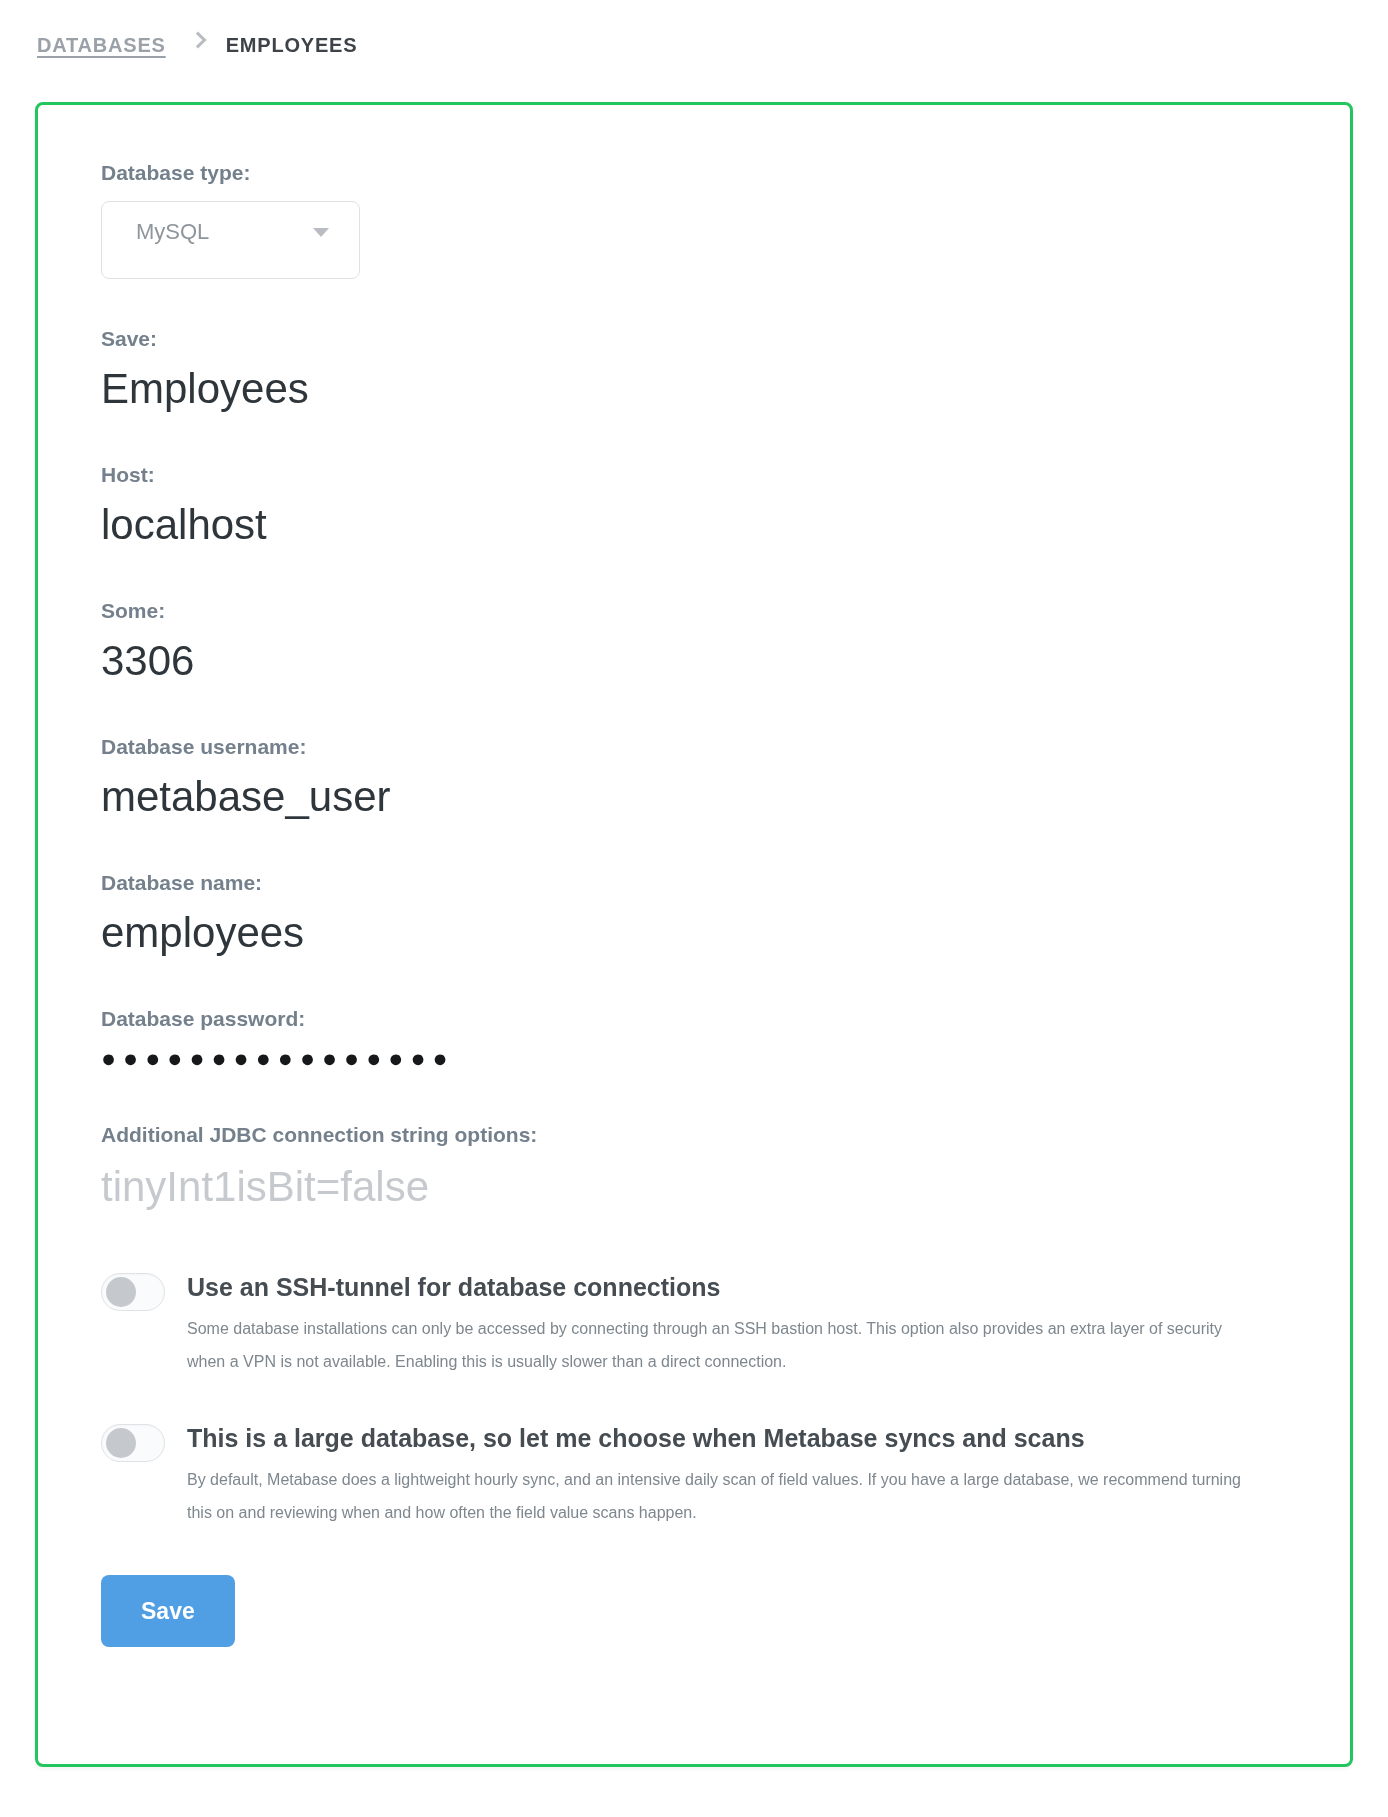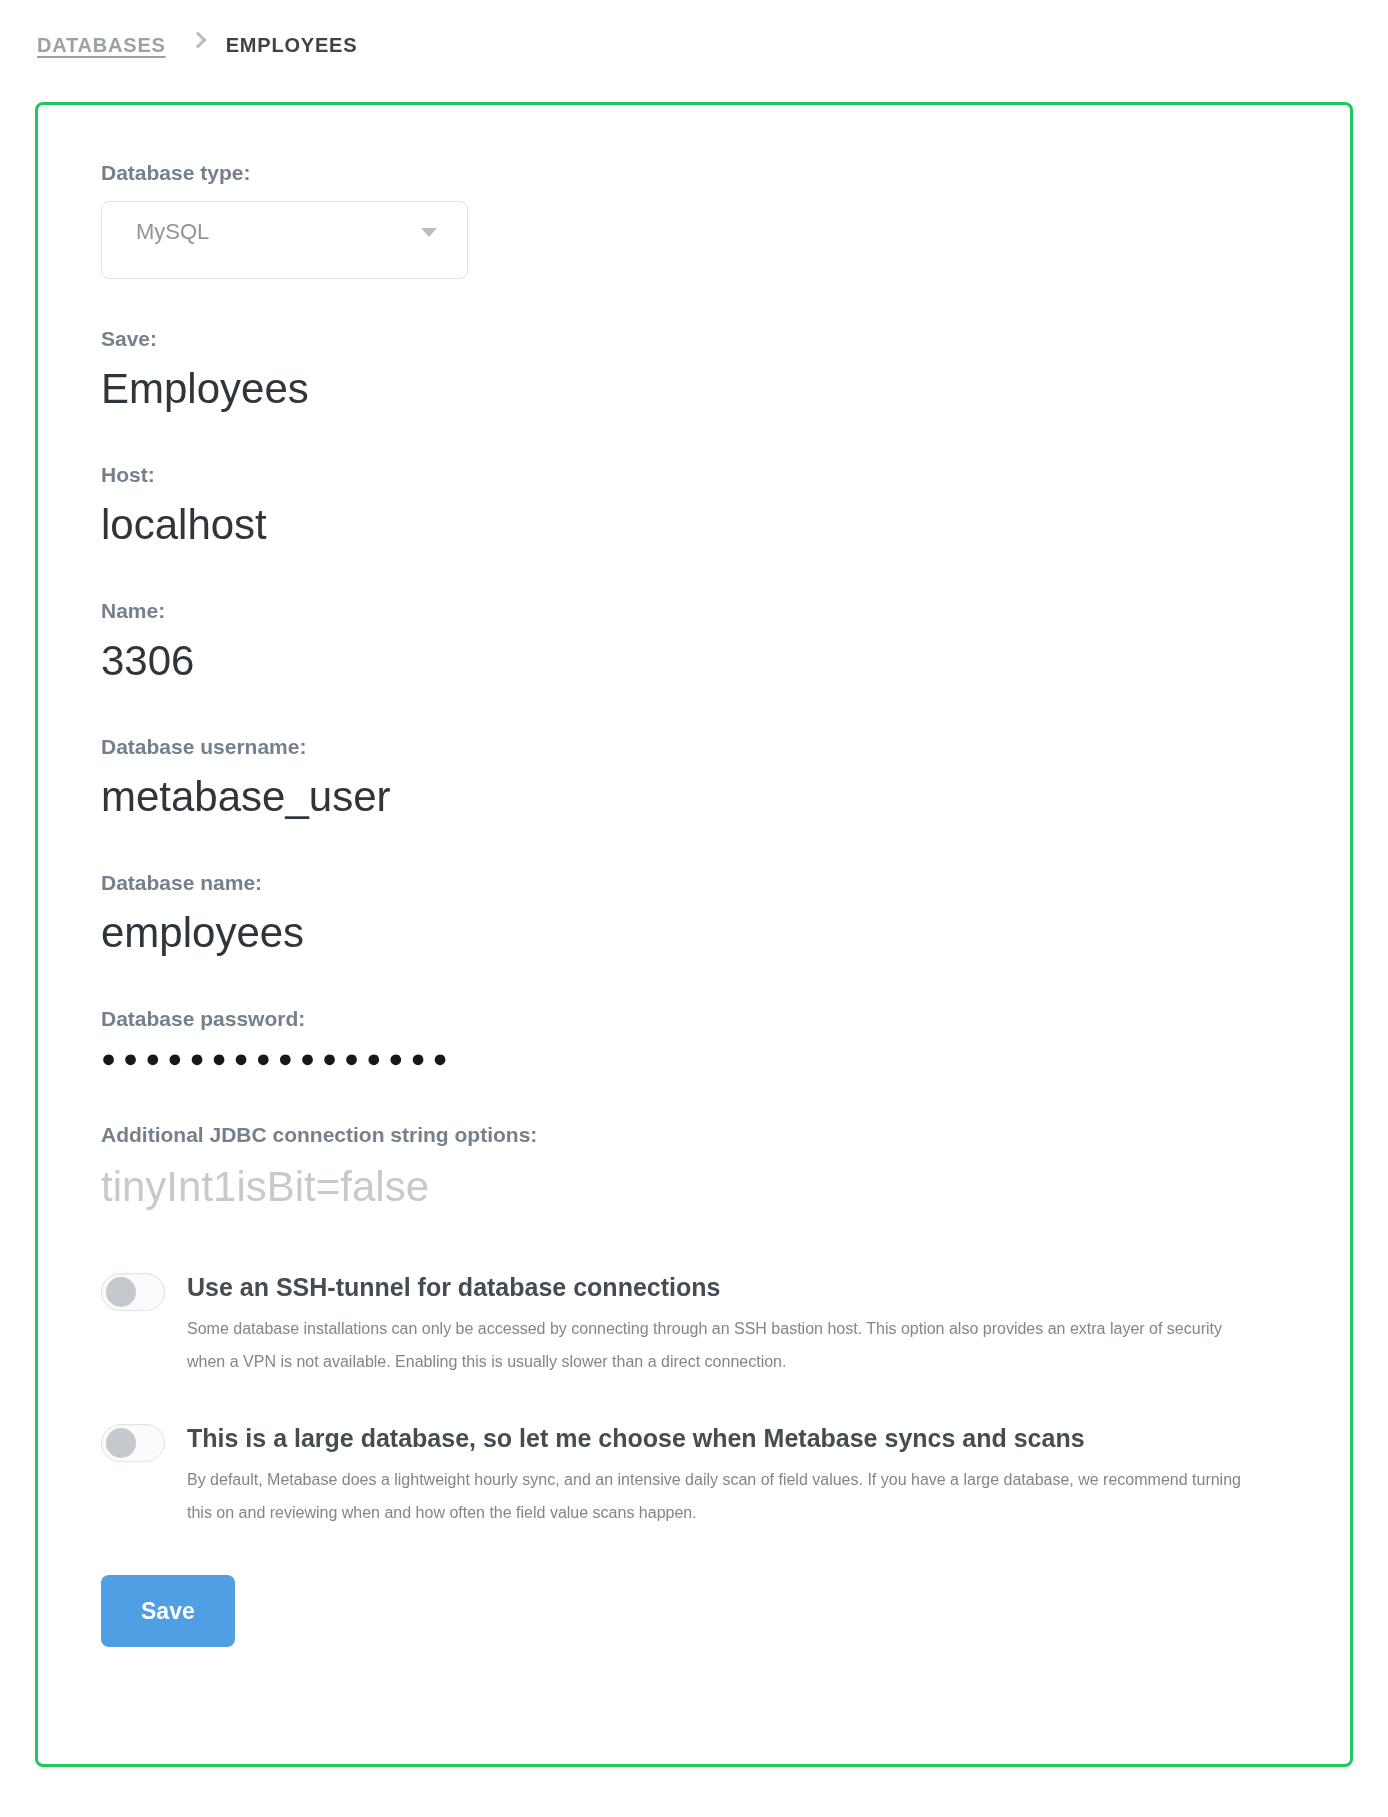--- a/index.html
+++ b/index.html
@@ -43,21 +43,21 @@
 
   .field-label {
     font-size: 21px; font-weight: bold; color: #74808c;
     margin-bottom: 10px;
   }
 
   
   .group-type { margin-bottom: 48px; }
   .group-type .field-label { margin-bottom: 16px; }
   .select-box {
-    width: 367px; height: 78px;
+    width: 259px; height: 78px;
     border: 1px solid #dfe2e5; border-radius: 8px;
     background: #ffffff;
     display: flex; align-items: center; justify-content: space-between;
     padding: 0 30px 16px 34px;
     cursor: pointer;
   }
   .select-value { font-size: 22px; color: #8e959b; }
   .select-caret {
     width: 0; height: 0;
     border-left: 8px solid transparent;
@@ -146,21 +146,21 @@
     <div class="field-label">Save:</div>
     <input class="big-input" type="text" value="Employees" style="">
   </div>
 
   <div class="field-group">
     <div class="field-label">Host:</div>
     <input class="big-input" type="text" value="localhost" style="">
   </div>
 
   <div class="field-group">
-    <div class="field-label">Name:</div>
+    <div class="field-label">Some:</div>
     <input class="big-input" type="text" value="3306" style="">
   </div>
 
   <div class="field-group">
     <div class="field-label">Database username:</div>
     <input class="big-input" type="text" value="metabase_user" style="">
   </div>
 
   <div class="field-group">
     <div class="field-label">Database name:</div>

